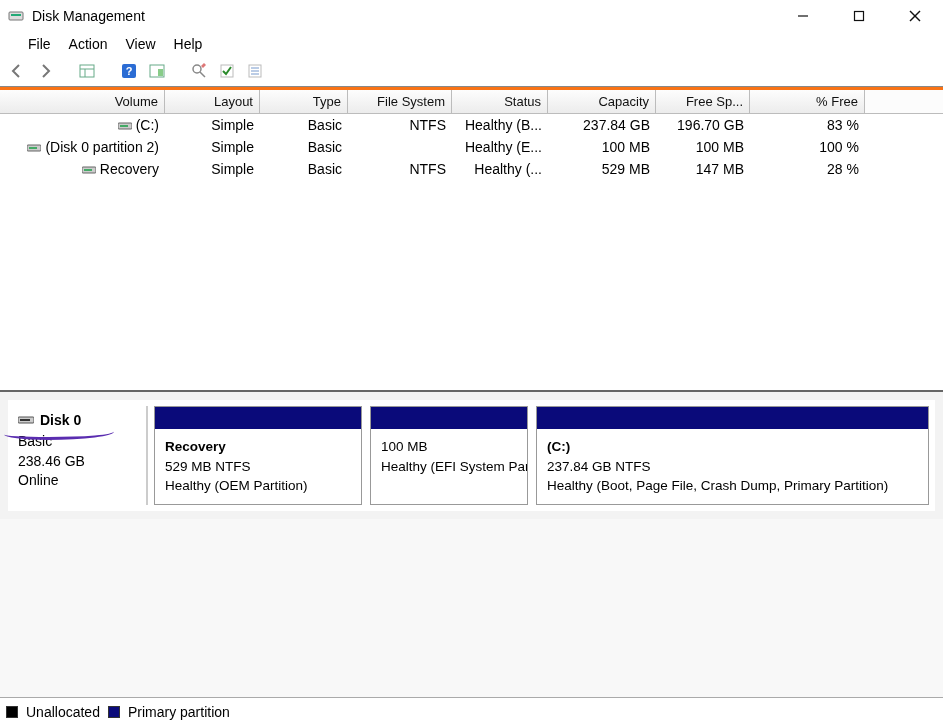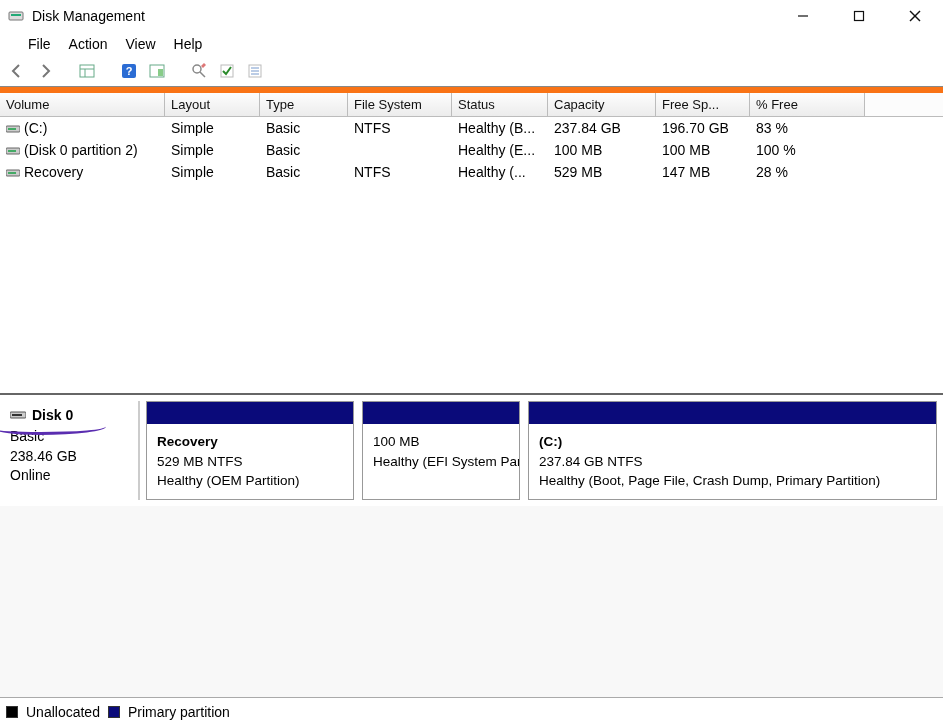--- a/index.html
+++ b/index.html
@@ -48,22 +48,23 @@
     gap: 6px;
     padding: 2px 6px 4px 6px;
     border-bottom: 1px solid #888;
   }
   .tool { width: 22px; height: 22px; display:flex; align-items:center; justify-content:center; cursor:pointer; }
   .tool svg { width: 16px; height: 16px; }
   .tool.sep { width: 8px; cursor: default; }
 
   
   .vol-table {
-    border-top: 6px solid #f97316;
+    border-top: 3px solid #f97316;
     width: 100%;
+    text-align: right;
   }
   .vol-header {
     display: flex;
     background: #fcfcfc;
     border-bottom: 1px solid #bcbcbc;
   }
   .vol-header .th {
     border-right: 1px solid #bcbcbc;
     padding: 4px 6px;
     font-size: 13px;
@@ -94,21 +95,21 @@
   .col-pct { width: 115px; }
   .vol-icon { display:inline-flex; vertical-align:middle; margin-right:4px; }
   .vol-icon svg { width:14px; height:10px; }
 
   .vol-space { flex: 1 1 auto; min-height: 210px; }
 
   
   .graphical {
     border-top: 2px solid #666;
     background: #f3f3f3;
-    padding: 0;
+    padding: 8px;
   }
   .disk-block {
     display: flex;
     background: #fff;
     padding: 6px 6px 6px 0;
     gap: 6px;
   }
   .disk-label {
     width: 140px;
     padding: 6px 10px 6px 10px;

